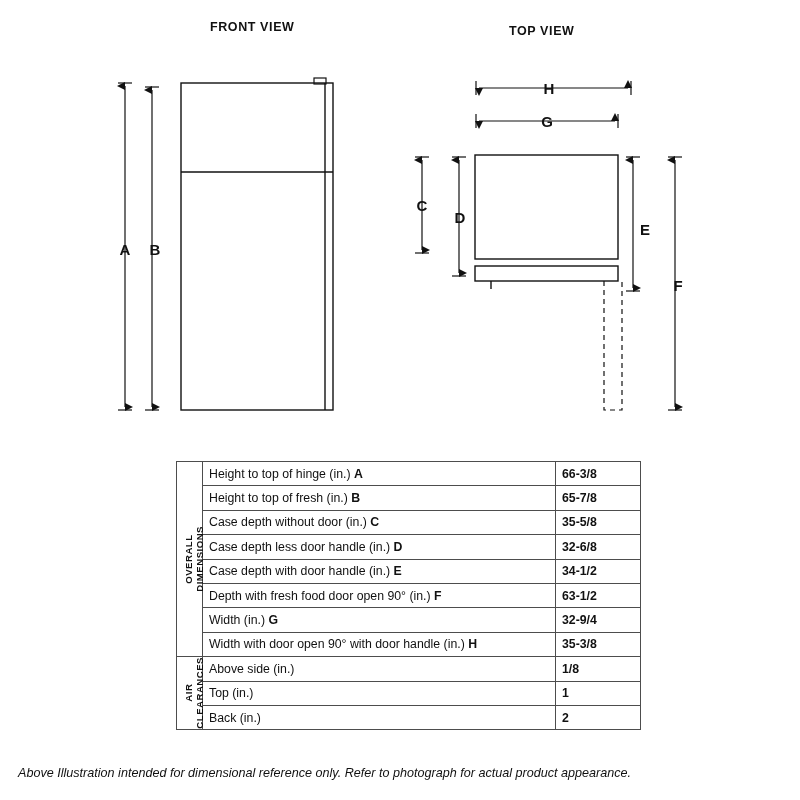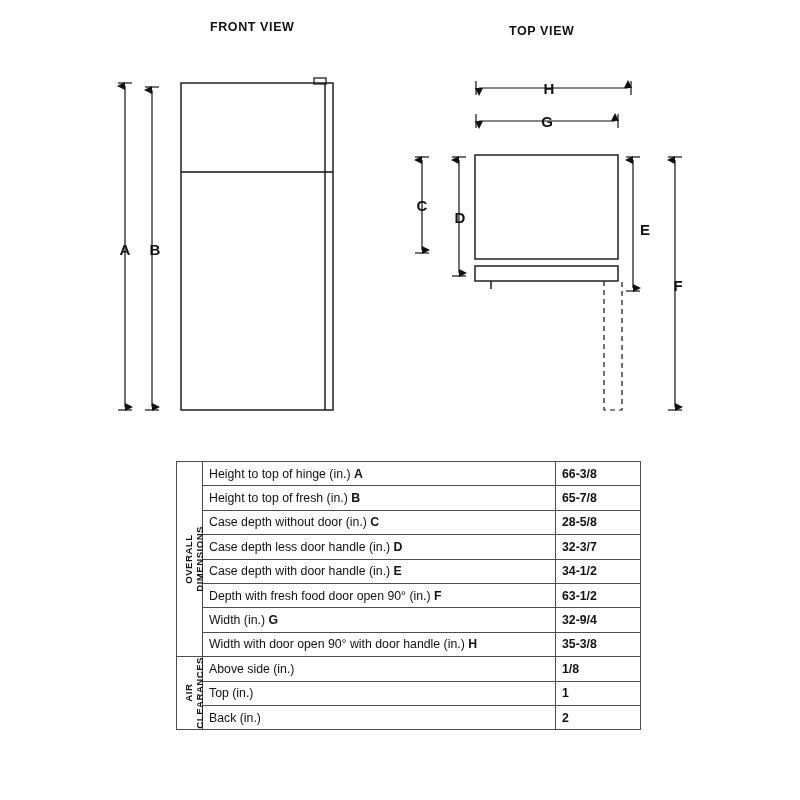--- a/index.html
+++ b/index.html
@@ -185,25 +185,25 @@
             </td>
           <td class="desc"><span>Height to top of hinge (in.) </span><span class="letter">A</span></td>
           <td class="val">66-3/8</td>
         </tr>
         <tr>
           <td class="desc"><span>Height to top of fresh (in.) </span><span class="letter">B</span></td>
           <td class="val">65-7/8</td>
         </tr>
         <tr>
           <td class="desc"><span>Case depth without door (in.) </span><span class="letter">C</span></td>
-          <td class="val">28-5/8</td>
+          <td class="val">35-5/8</td>
         </tr>
         <tr>
           <td class="desc"><span>Case depth less door handle (in.) </span><span class="letter">D</span></td>
-          <td class="val">32-3/7</td>
+          <td class="val">32-6/8</td>
         </tr>
         <tr>
           <td class="desc"><span>Case depth with door handle (in.) </span><span class="letter">E</span></td>
           <td class="val">34-1/2</td>
         </tr>
         <tr>
           <td class="desc"><span>Depth with fresh food door open 90° (in.) </span><span class="letter">F</span></td>
           <td class="val">63-1/2</td>
         </tr>
         <tr>
@@ -228,13 +228,14 @@
           <td class="val">1</td>
         </tr>
         <tr>
           <td class="desc">Back (in.)</td>
           <td class="val">2</td>
         </tr>
       </tbody>
     </table>
   </div>
 
+  <div class="footnote">Above Illustration intended for dimensional reference only. Refer to photograph for actual product appearance.</div>
 </div>
 
 </body></html>

